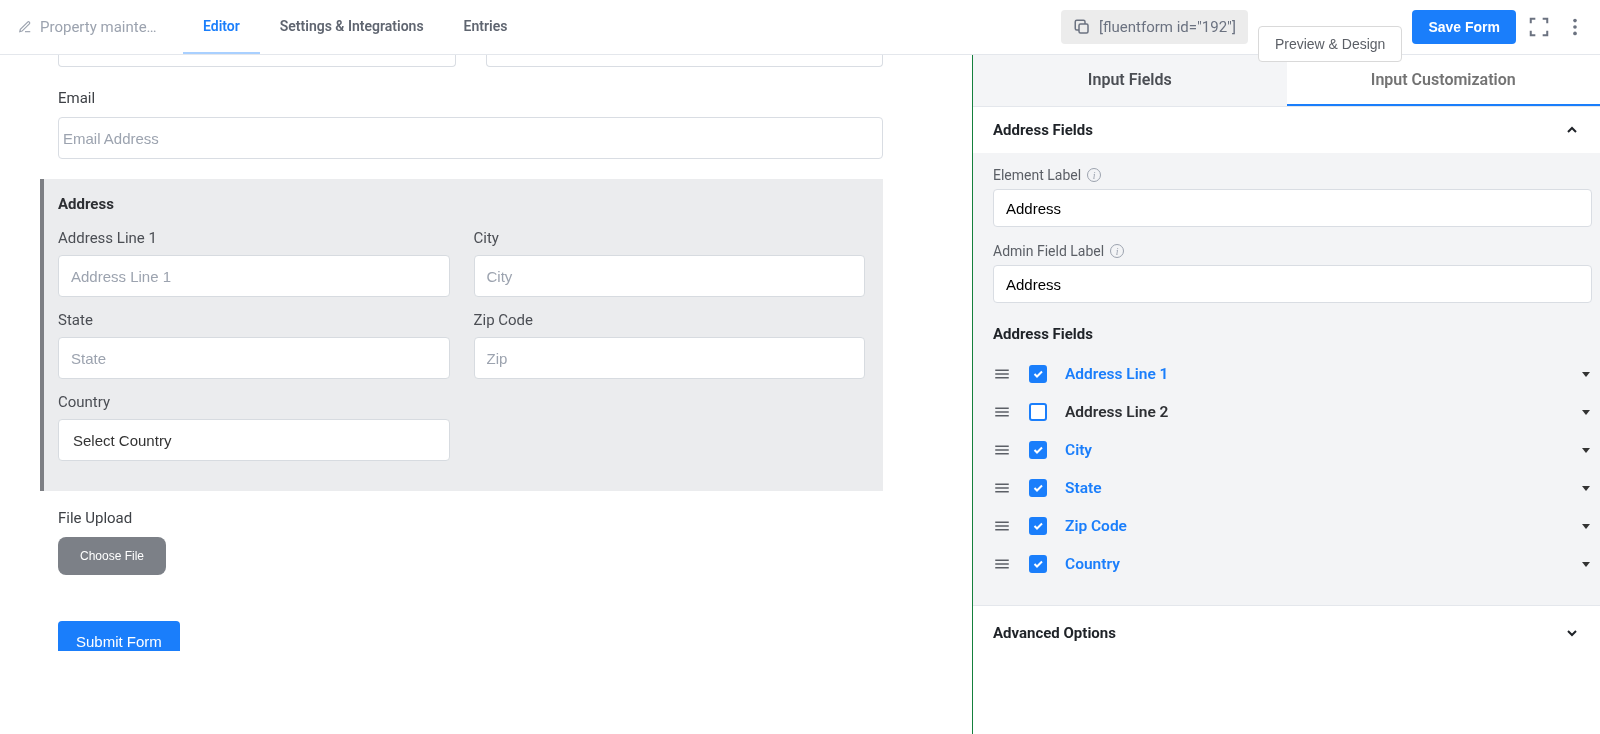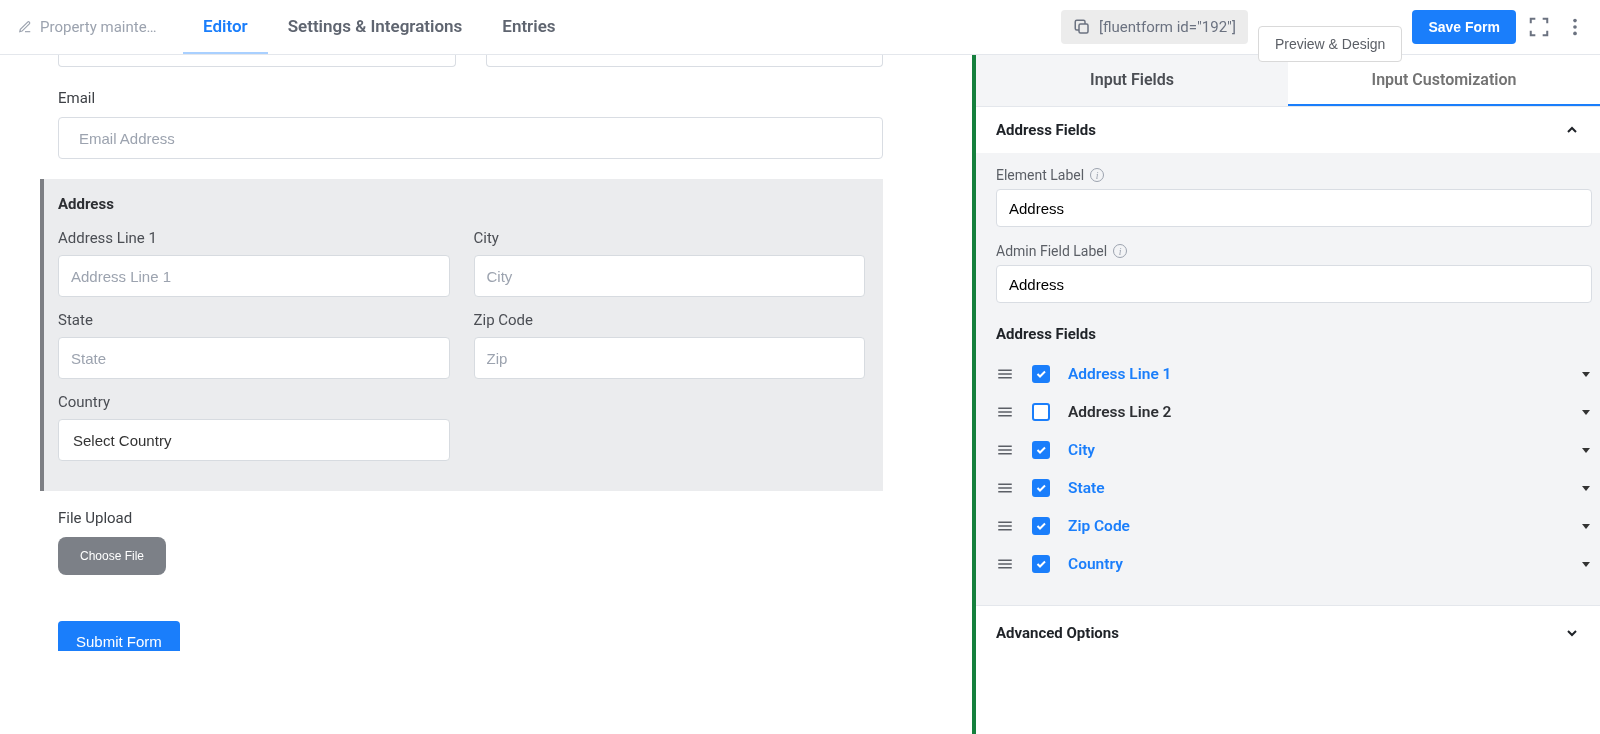--- a/index.html
+++ b/index.html
@@ -37,21 +37,21 @@
     display: flex;
     align-items: stretch;
     height: 100%;
     margin-left: 10px;
   }
   .navtab {
     display: flex;
     align-items: center;
     padding: 0 20px;
     font-weight: 600;
-    font-size: 17px;
+    font-size: 14px;
     color: #5f6570;
     cursor: pointer;
     border-bottom: 2px solid transparent;
   }
   .navtab.active {
     color: #1a7efb;
     border-bottom-color: #a9d0ff;
   }
   .top-right {
     margin-left: auto;
@@ -103,39 +103,39 @@
     display: flex;
     height: calc(100% - 55px);
   }
   .canvas {
     flex: 1;
     overflow: auto;
     padding: 0 40px 0 58px;
   }
   .sidepanel {
     width: 628px;
-    border-left: 4px solid #15803d;
+    border-left: 1px solid #15803d;
     background: #fff;
     overflow: auto;
   }
 
   
   .field-group { margin-bottom: 20px; }
   .field-label {
     font-size: 15px;
     color: #3e4146;
     margin-bottom: 10px;
     display: block;
   }
   .field-input {
     width: 100%;
     height: 42px;
     border: 1px solid #d9dde3;
     border-radius: 4px;
-    padding: 0 20px;
+    padding: 0 4px;
     font-size: 15px;
     color: #333;
     background: #fff;
   }
   .field-input::placeholder { color: #9ca3af; }
   .two-col { display: flex; gap: 30px; }
   .two-col > * { flex: 1; }
 
   .canvas-inner { max-width: 825px; }
 

